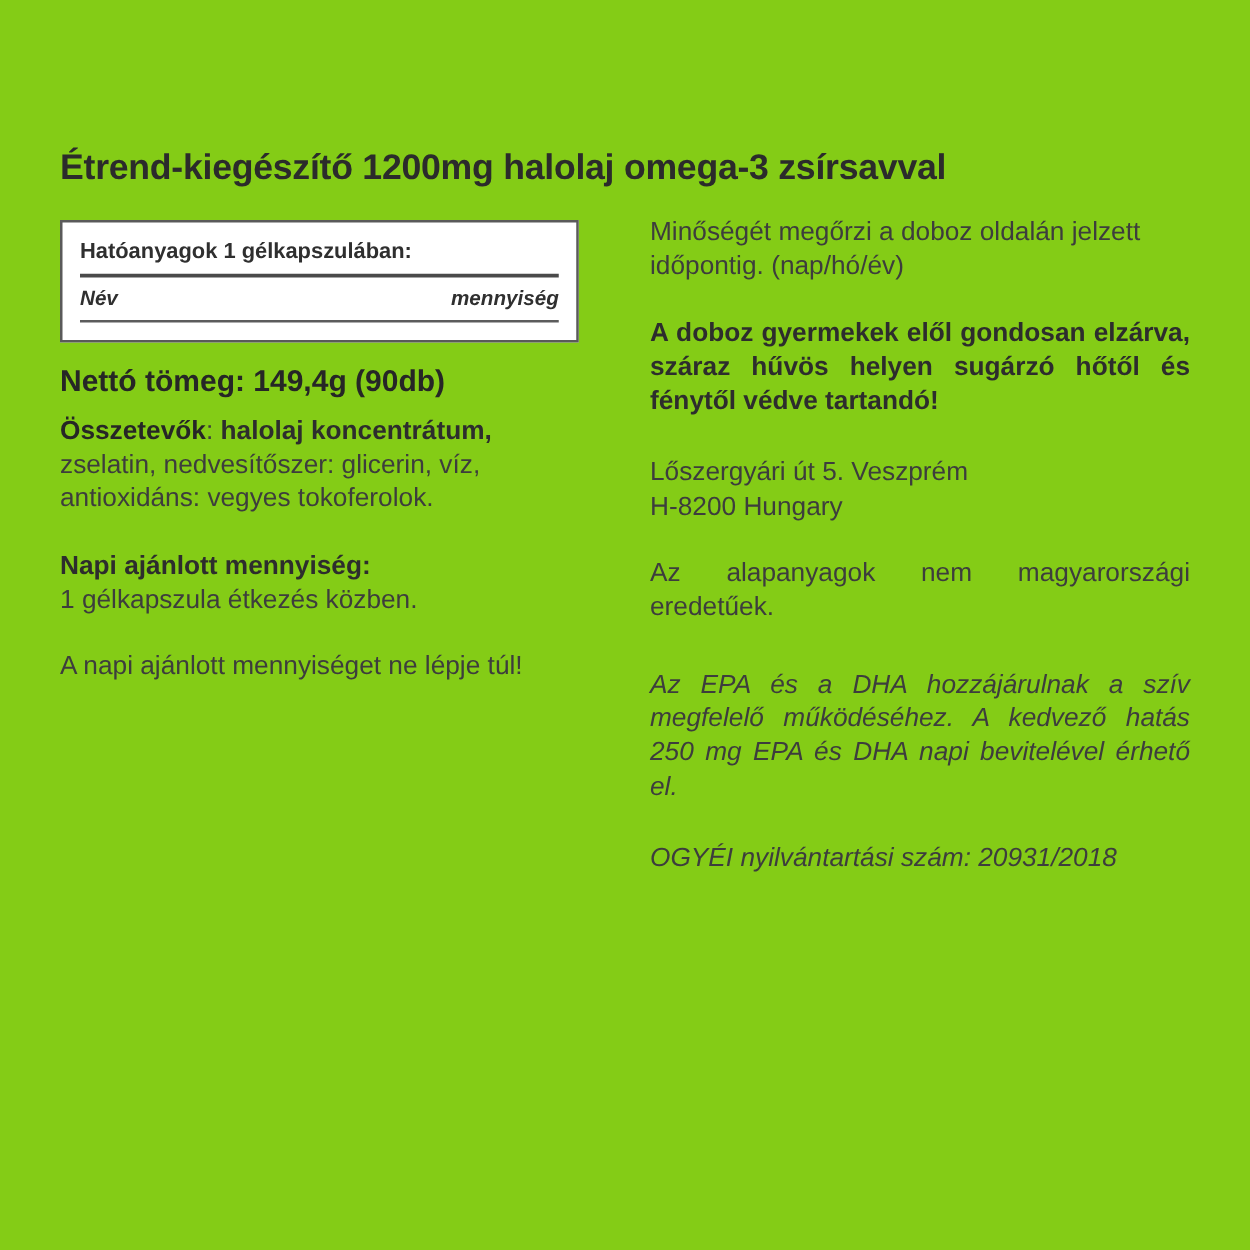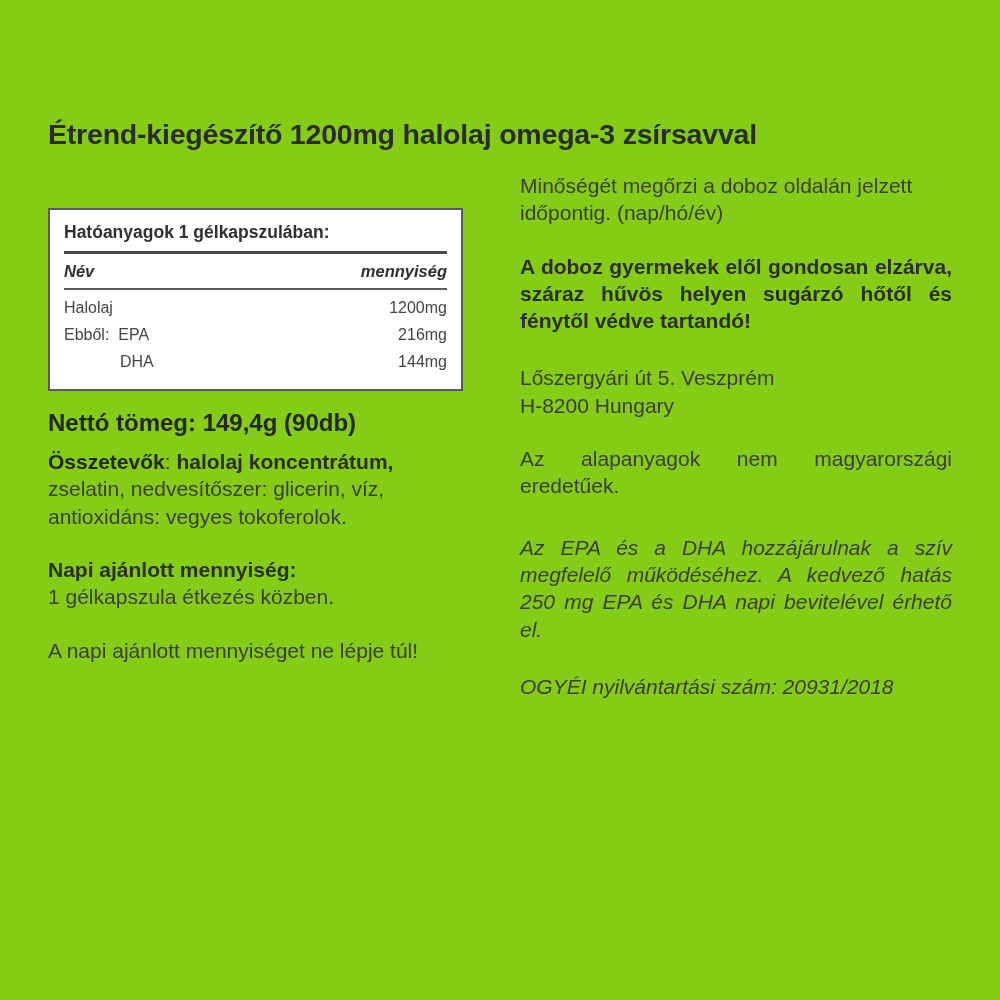--- a/index.html
+++ b/index.html
@@ -36,21 +36,20 @@
     line-height: 1.18;
     white-space: nowrap;
   }
 
   
   .col-left {
     position: absolute;
     left: 48px;
     top: 176px;
     width: 420px;
-    margin-top: 32px;
   }
   .col-right {
     position: absolute;
     left: 520px;
     top: 172px;
     width: 432px;
   }
 
   
   .facts-box {
@@ -144,38 +143,20 @@
         <tbody>
           <tr class="facts-head-row">
             <td>Név</td>
             <td class="col-amount">mennyiség</td>
           </tr>
         </tbody>
       </table>
 
       <div class="rule-thin"></div>
 
-      <table class="facts-table">
-        <tbody>
-          <tr class="facts-row first">
-            <td>Halolaj</td>
-            <td class="col-amount">1200mg</td>
-          </tr>
-          <tr class="facts-row">
-            <td>
-              <span class="from-label">Ebből:</span>&nbsp;&nbsp;<span>EPA</span>
-            </td>
-            <td class="col-amount">216mg</td>
-          </tr>
-          <tr class="facts-row">
-            <td class="sub-indent">DHA</td>
-            <td class="col-amount">144mg</td>
-          </tr>
-        </tbody>
-      </table>
     </div>
 
     <div class="sp-18"></div>
 
     <div class="netweight">Nettó tömeg: 149,4g (90db)</div>
 
     <div class="sp-10"></div>
 
     <p class="blk"><span class="lead-bold">Összetevők</span><span>: </span><span class="semi-bold">halolaj koncentrátum,</span><span> zselatin, nedvesítőszer: glicerin, víz, antioxidáns: vegyes tokoferolok.</span></p>
 

